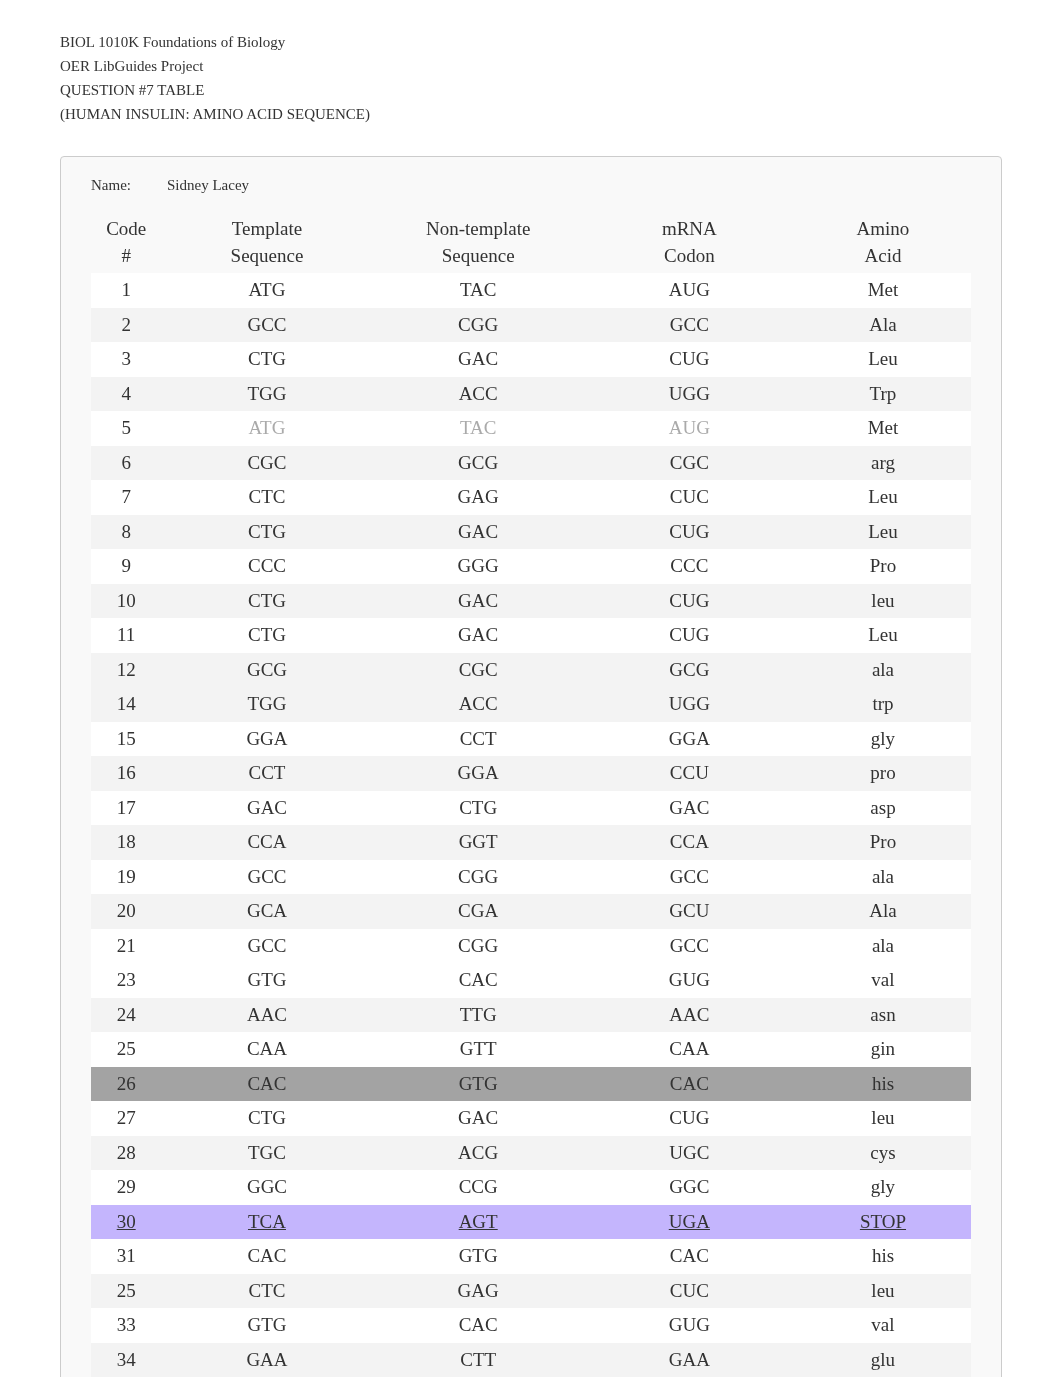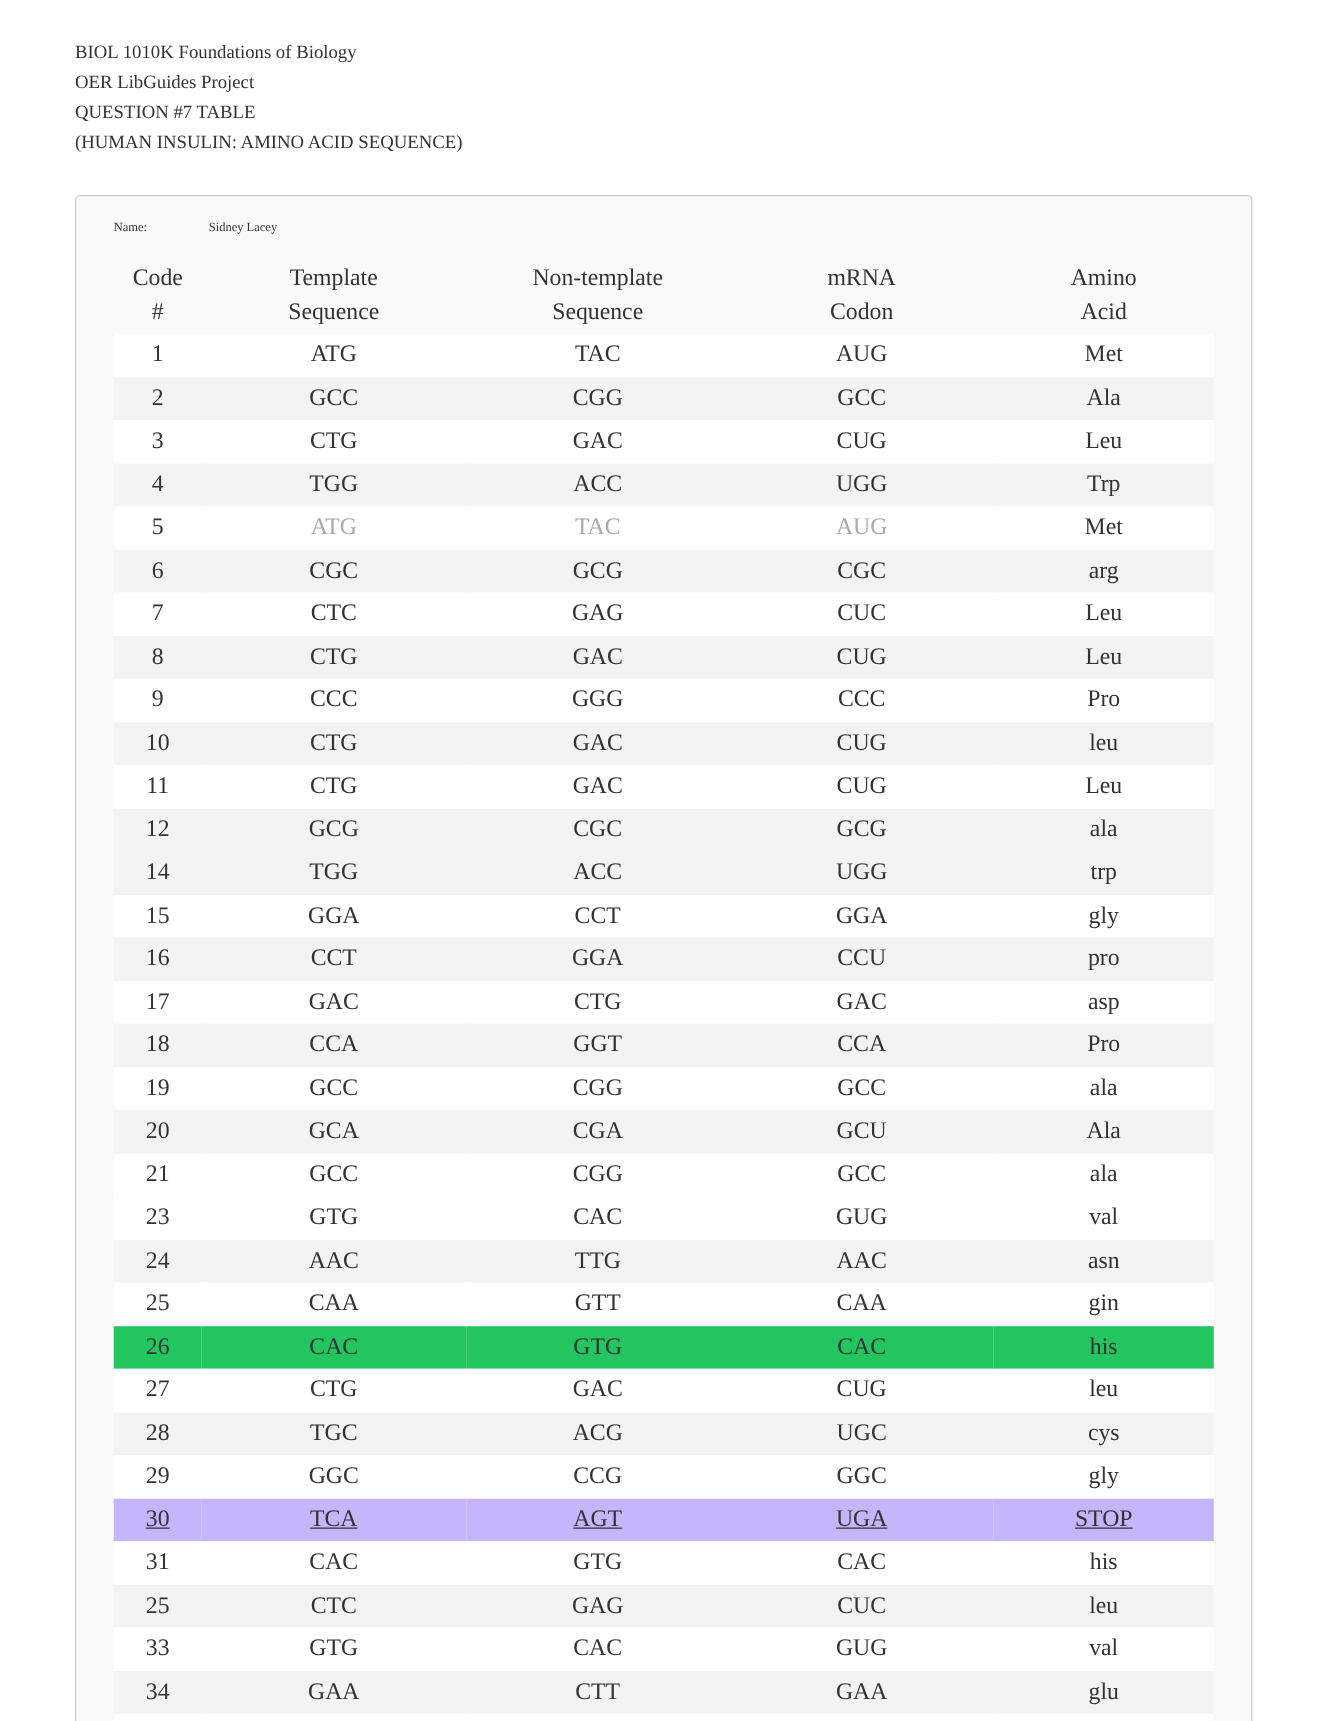--- a/index.html
+++ b/index.html
@@ -21,21 +21,21 @@
     .content-box {
       border: 1px solid #ccc;
       border-radius: 4px;
       padding: 20px 30px 30px 30px;
       background: #f9f9f9;
     }
     .name-row {
       display: flex;
       align-items: flex-start;
       margin-bottom: 18px;
-      font-size: 10px;
+      font-size: 15px;
     }
     .name-label {
       font-weight: normal;
       margin-right: 16px;
       min-width: 60px;
     }
     .name-value {
       font-weight: normal;
     }
     table {
@@ -254,21 +254,21 @@
           <td>AAC</td>
           <td>asn</td>
         </tr>
         <tr style="background: rgb(255, 255, 255);">
           <td>25</td>
           <td>CAA</td>
           <td>GTT</td>
           <td>CAA</td>
           <td>gin</td>
         </tr>
-        <tr style="background: #22c55e;">
+        <tr style="background: #a3a3a3;">
           <td>26</td>
           <td>CAC</td>
           <td>GTG</td>
           <td>CAC</td>
           <td>his</td>
         </tr>
         <tr style="background: rgb(255, 255, 255);">
           <td>27</td>
           <td>CTG</td>
           <td>GAC</td>

